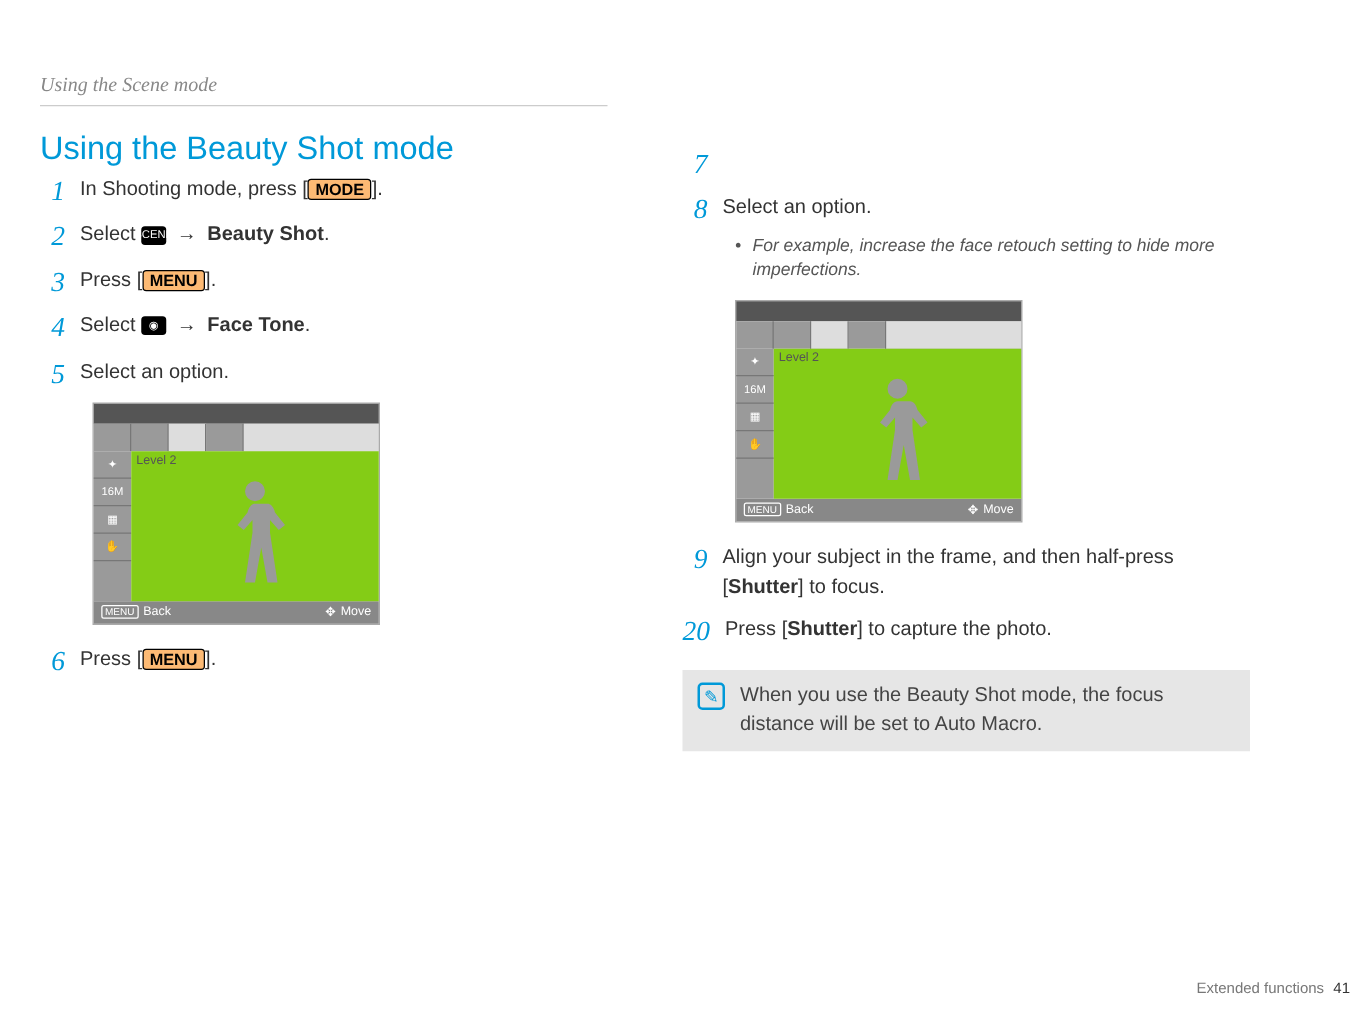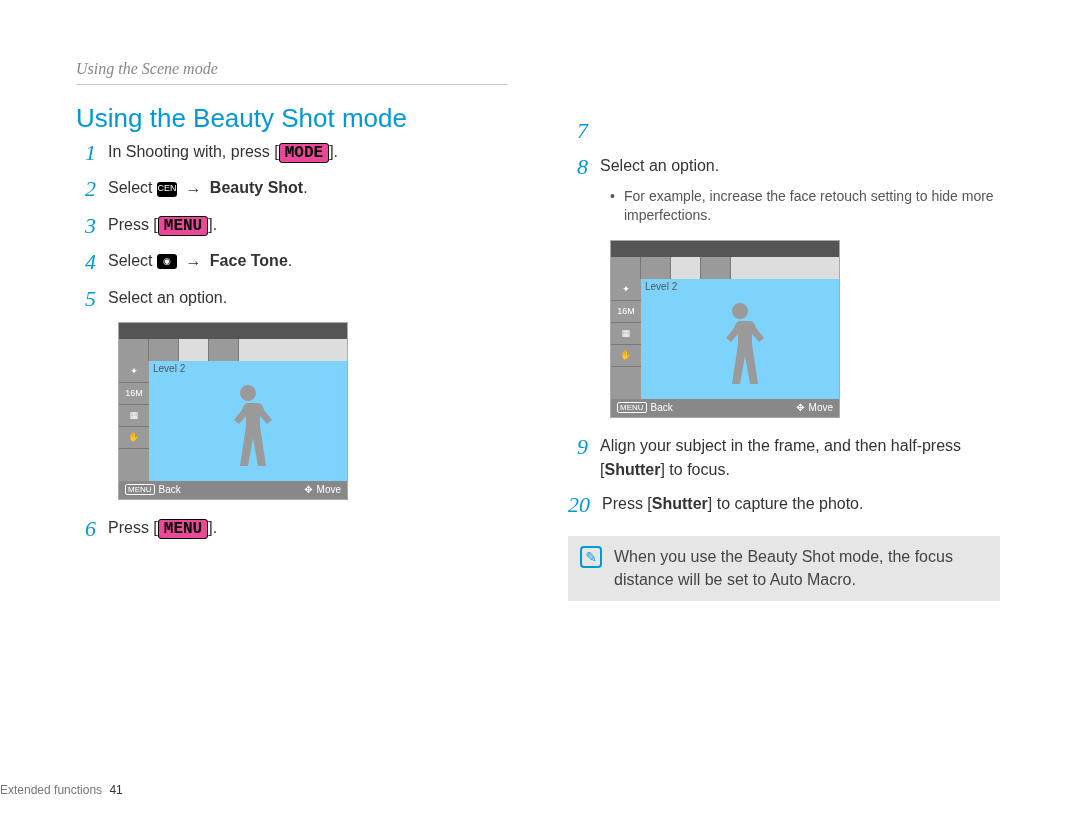--- a/index.html
+++ b/index.html
@@ -5,21 +5,21 @@
   * { box-sizing: border-box; margin: 0; padding: 0; }
   body {
     font-family: Arial, Helvetica, sans-serif;
     background: #fff;
     width: 1080px;
     height: 815px;
     position: relative;
     color: #333;
   }
   .page {
-    padding: 60px 80px 0 76px;
+    padding: 60px 80px 0 32px;
     display: flex;
     gap: 60px;
   }
   .breadcrumb {
     font-size: 16px;
     color: #888;
     margin-bottom: 6px;
     border-bottom: 1px solid #ccc;
     padding-bottom: 6px;
     font-style: italic;
@@ -61,39 +61,40 @@
   .bold { font-weight: 700; }
   .bullet {
     margin-left: 42px;
     font-size: 14px;
     color:#555;
     line-height:1.4;
     margin-top:-4px;
     margin-bottom:14px;
     position:relative;
     padding-left:14px;
+    font-style:italic;
   }
   .bullet::before {
     content:"•";
     position:absolute;
     left:0;
     top:0;
   }
   .btn-icon {
     display:inline-block;
     border:1px solid #000;
     border-radius:3px;
-    font-size:16px;
+    font-size:13px;
     font-weight:700;
     padding:1px 5px;
     vertical-align:middle;
     line-height:1;
-    background:#ec4899;
+    background:#fdba74;
     color:#000;
-    font-family: Liberation Mono, monospace;
+    font-family: Liberation Sans, sans-serif;
   }
   .small-icon {
     display:inline-flex;
     align-items:center;
     justify-content:center;
     width:20px;
     height:15px;
     background:#000;
     color:#fff;
     border-radius:3px;
@@ -153,21 +154,21 @@
     height:22px;
     border-bottom:1px solid #777;
     color:#fff;
     font-size:9px;
     display:flex;
     align-items:center;
     justify-content:center;
   }
   .lcd-main {
     flex:1;
-    background:#7dd3fc;
+    background:#84cc16;
     position:relative;
   }
   .lcd-label {
     position:absolute;
     top:2px;
     left:4px;
     background:rgba(255,255,255,0.0);
     color:#555;
     font-size:10px;
   }
@@ -220,40 +221,40 @@
   .note-text {
     font-size:16px;
     color:#444;
     line-height:1.4;
   }
   .page-footer {
     position:absolute;
     bottom:18px;
     left:0;
     width:100%;
-    text-align:left;
+    text-align:right;
     font-size:12px;
     color:#777;
   }
   .page-footer .pnum { color:#333; margin-left:4px;}
 </style>
 </head>
 <body>
 
 <div class="page">
 
   <div class="col">
     <div class="breadcrumb">Using the Scene mode</div>
 
     <h2 class="section-title">Using the Beauty Shot mode</h2>
 
     <div class="step">
       <span class="step-num">1</span>
       <span class="step-body">
-        <span>In Shooting with, press [</span><span class="btn-icon">MODE</span><span>].</span>
+        <span>In Shooting mode, press [</span><span class="btn-icon">MODE</span><span>].</span>
       </span>
     </div>
 
     <div class="step">
       <span class="step-num">2</span>
       <span class="step-body">
         <span>Select </span>
         <span class="small-icon">SCENE</span>
         <span class="arrow">→</span>
         <span class="bold">Beauty Shot</span><span>.</span>

